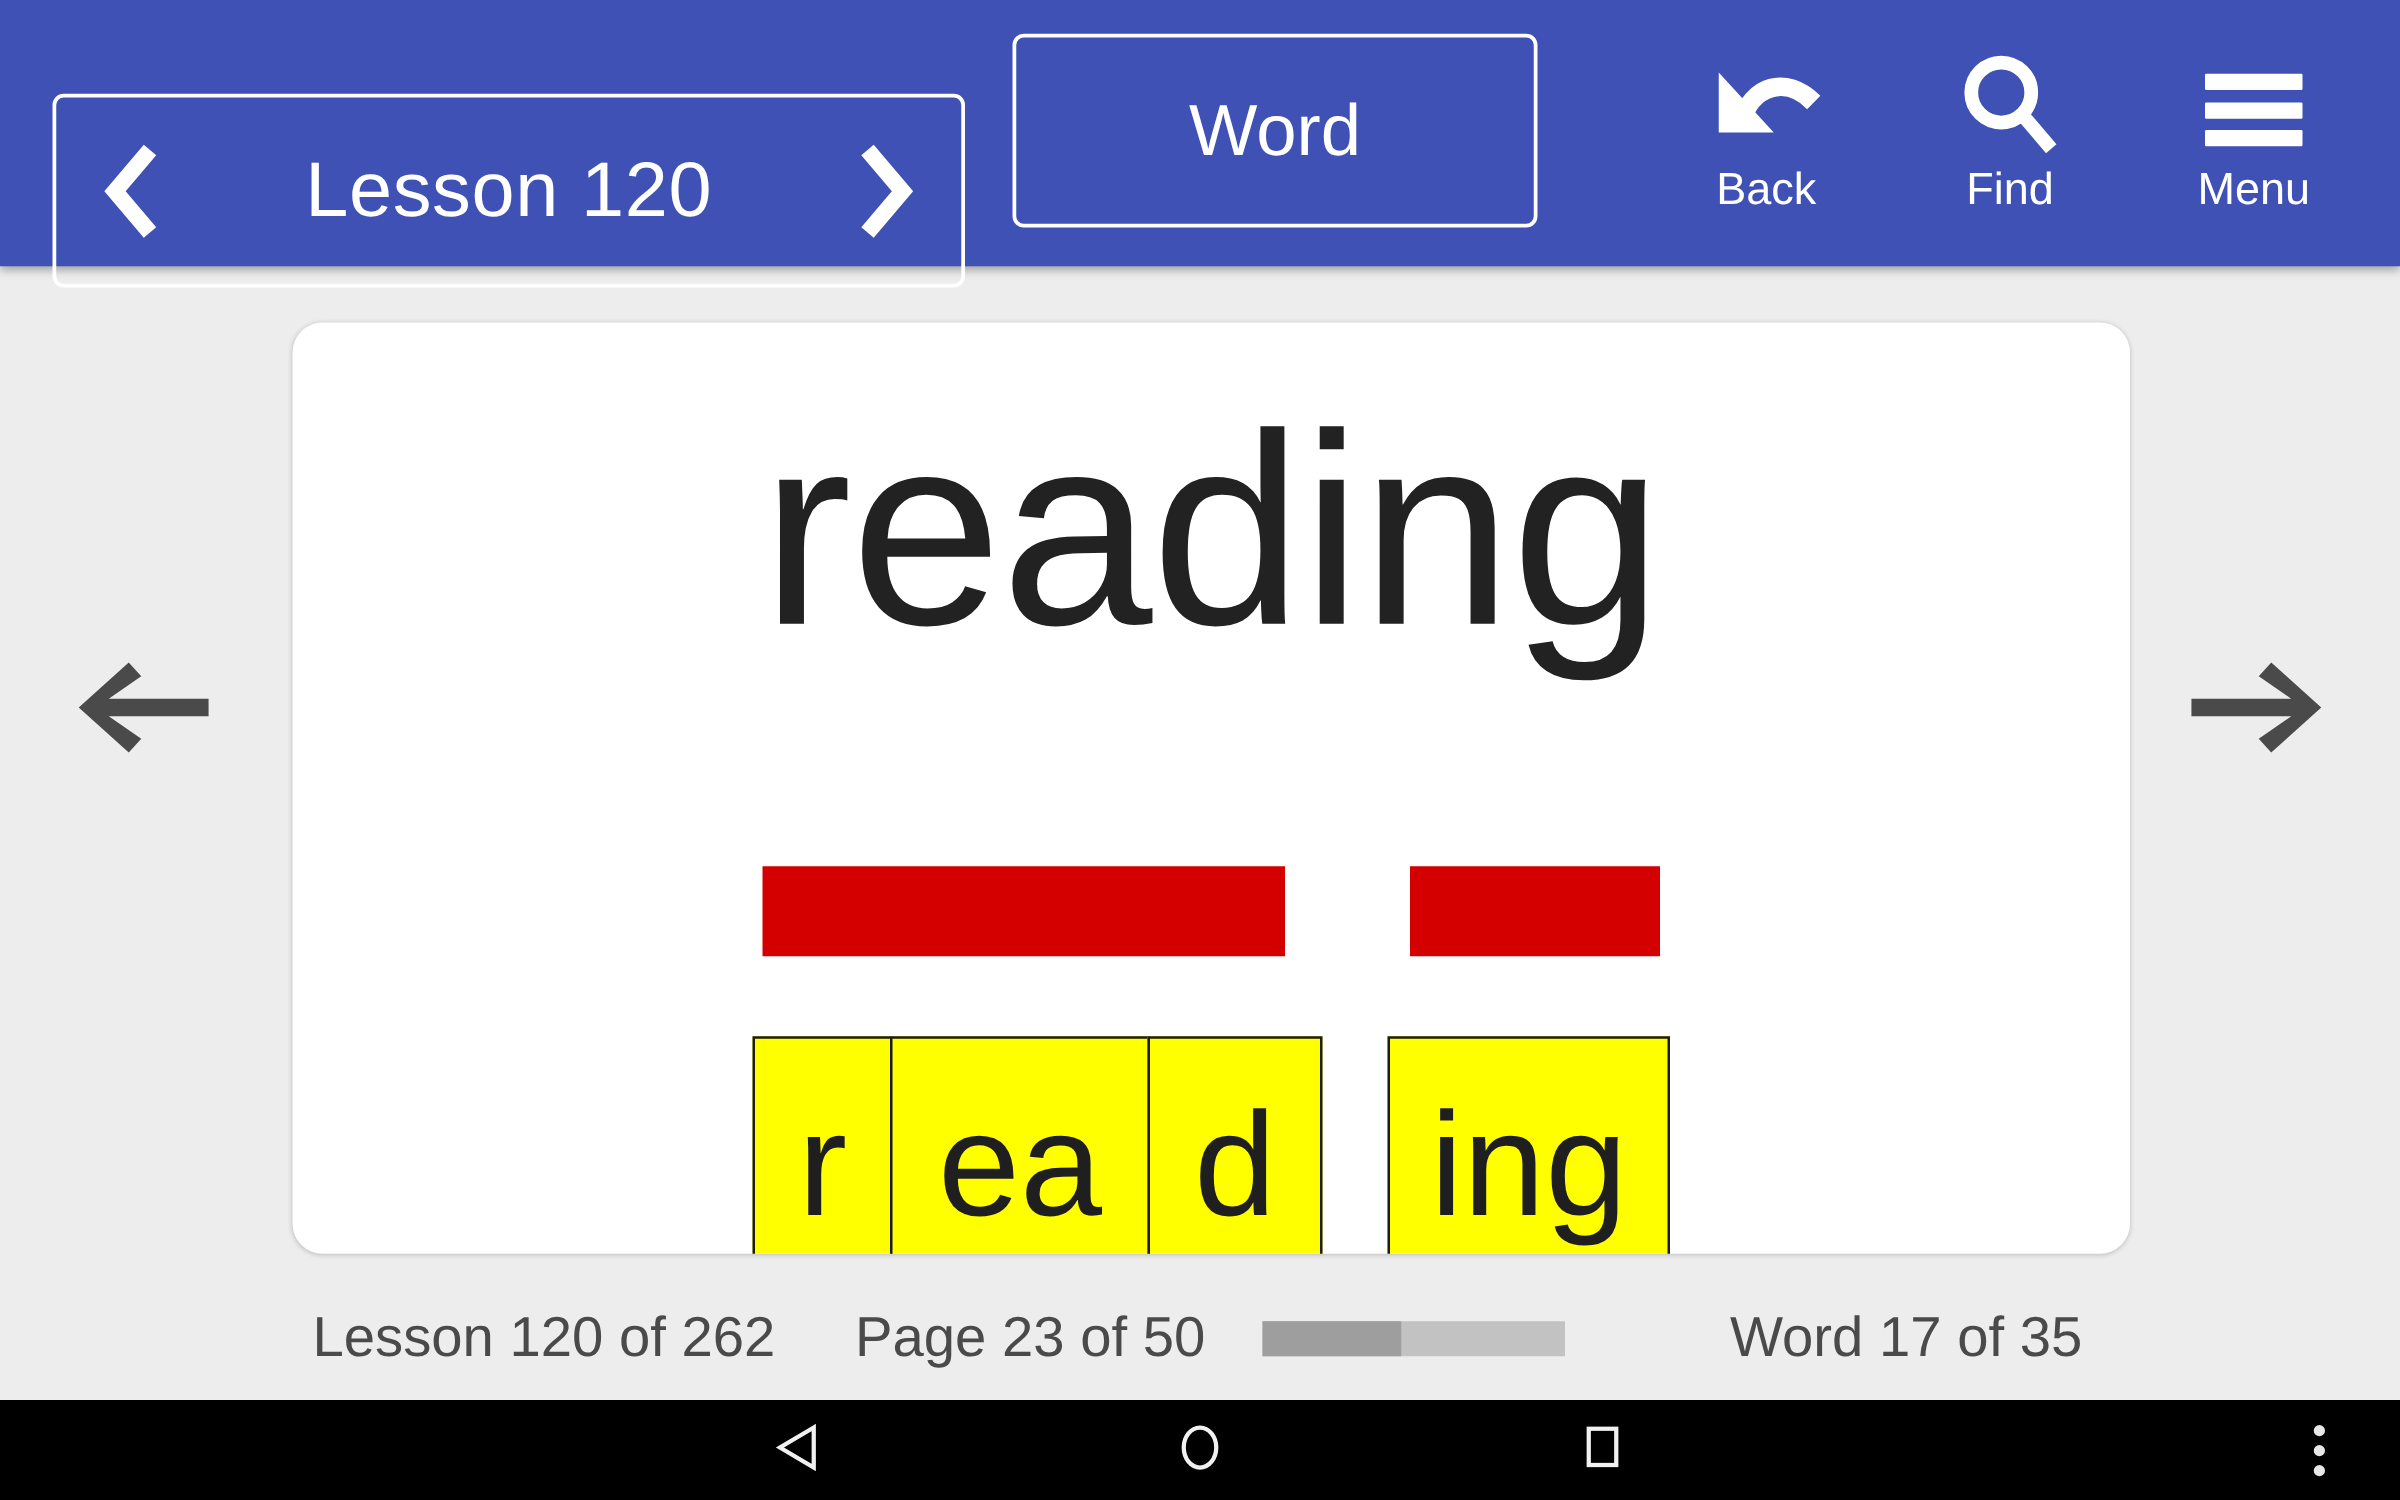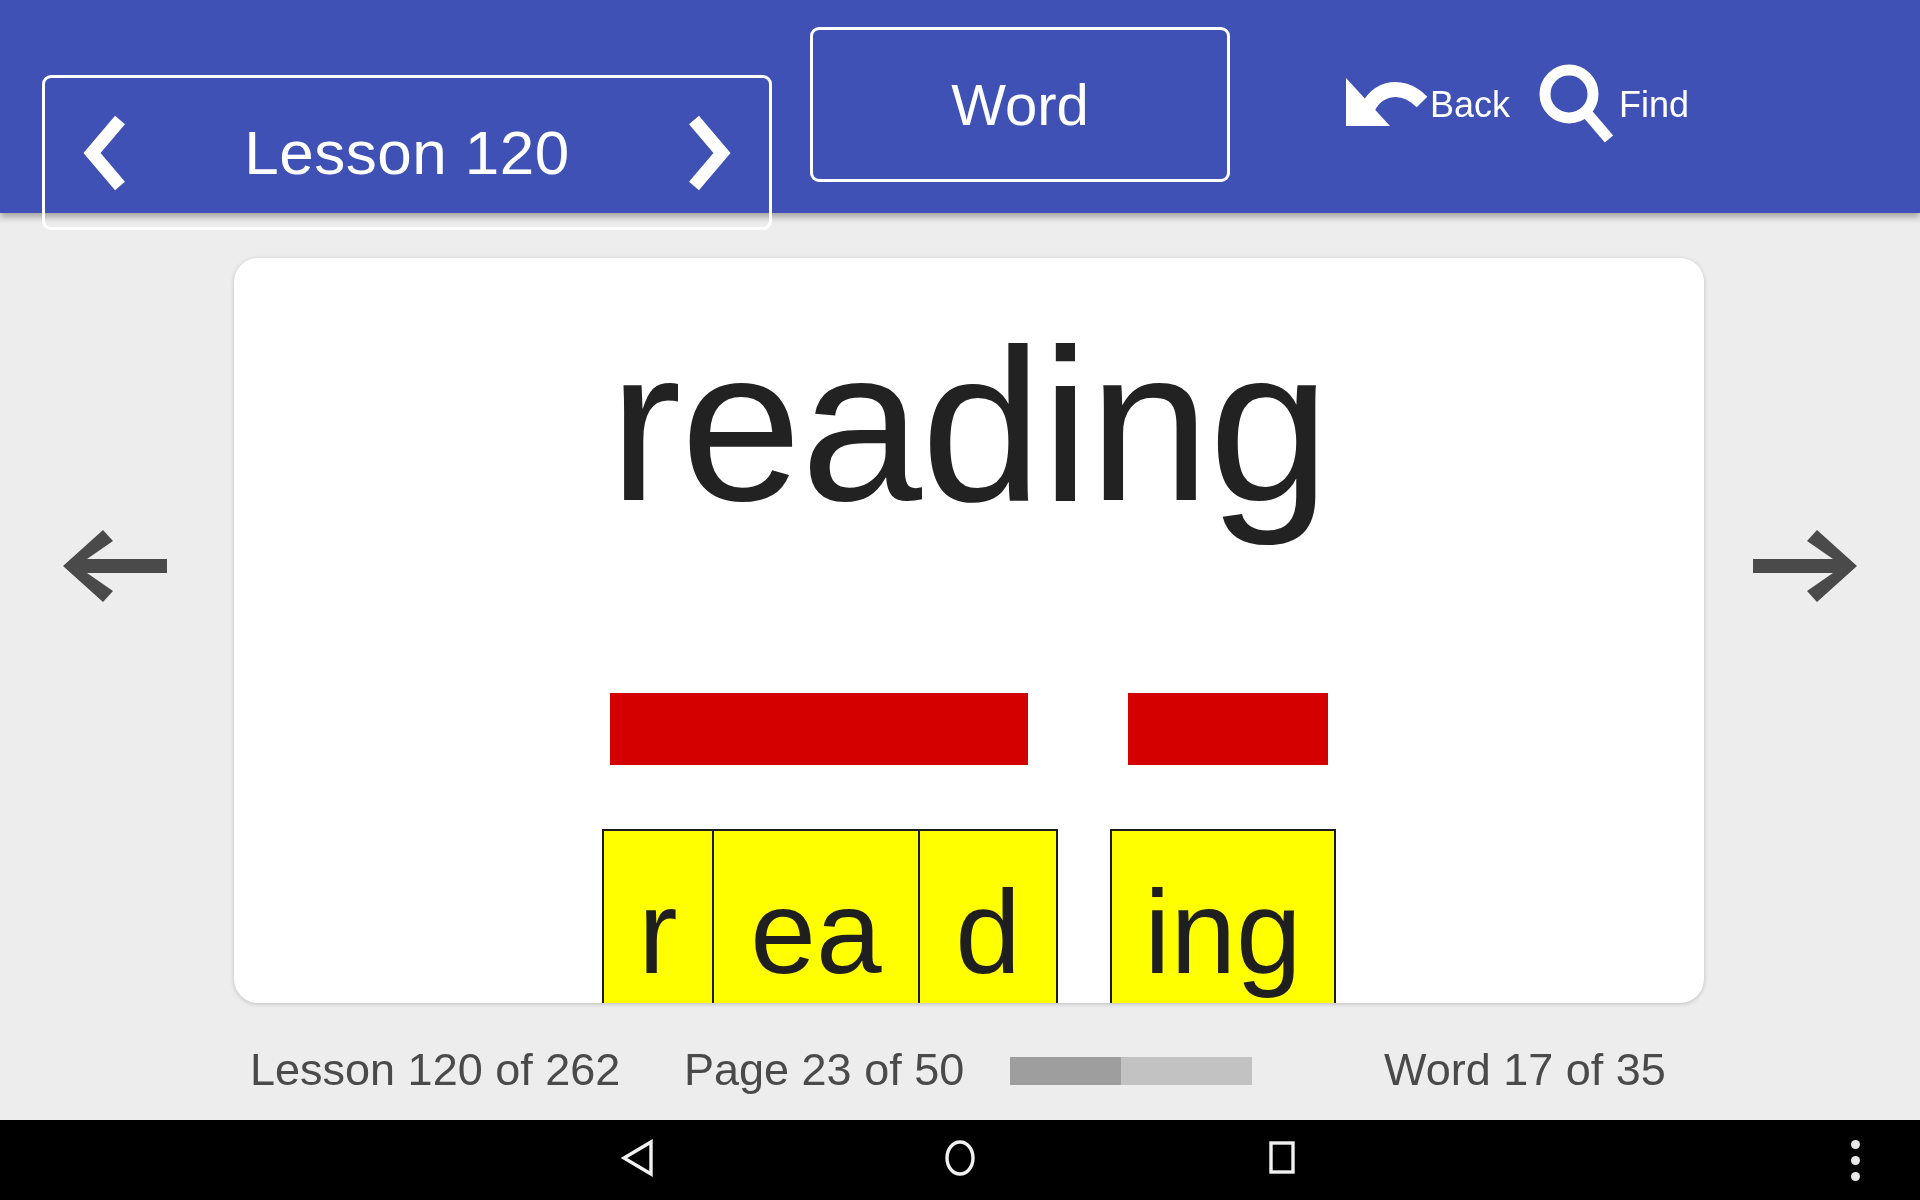--- a/index.html
+++ b/index.html
@@ -86,23 +86,23 @@
     font-size: 58px;
     font-weight: 400;
   }
 
   .tool-action {
     position: absolute;
     top: 30px;
     width: 150px;
     height: 150px;
     display: flex;
-    flex-direction: row;
-    align-items: center;
-    justify-content: space-between;
+    flex-direction: column;
+    align-items: center;
+    justify-content: center;
   }
   .tool-action .ic {
     height: 92px;
     display: flex;
     align-items: center;
     justify-content: center;
   }
   .tool-action .lbl {
     color: #ffffff;
     font-size: 36px;
@@ -332,20 +332,30 @@
     <div class="tool-action" id="act-find">
       <div class="ic">
         <svg width="86" height="88" viewBox="0 0 86 88" aria-hidden="true">
           <circle cx="36" cy="33" r="24" fill="none" stroke="#ffffff" stroke-width="11"></circle>
           <line x1="53" y1="51" x2="76" y2="78" stroke="#ffffff" stroke-width="11" stroke-linecap="butt"></line>
         </svg>
       </div>
       <div class="lbl">Find</div>
     </div>
 
+    <div class="tool-action" id="act-menu">
+      <div class="ic">
+        <div class="hamburger">
+          <i></i>
+            <i></i>
+            <i></i>
+        </div>
+      </div>
+      <div class="lbl">Menu</div>
+    </div>
   </div>
 
   <div class="content">
 
     <div class="nav-arrow" id="nav-prev">
       <span>
         <svg width="104" height="76" viewBox="0 0 104 76" aria-hidden="true">
           <path d="M0 38 L40 2 L50 13 L24 31 L104 31 L104 45 L24 45 L50 63 L40 74 Z" fill="#4a4a4a"></path>
         </svg>
       </span>

